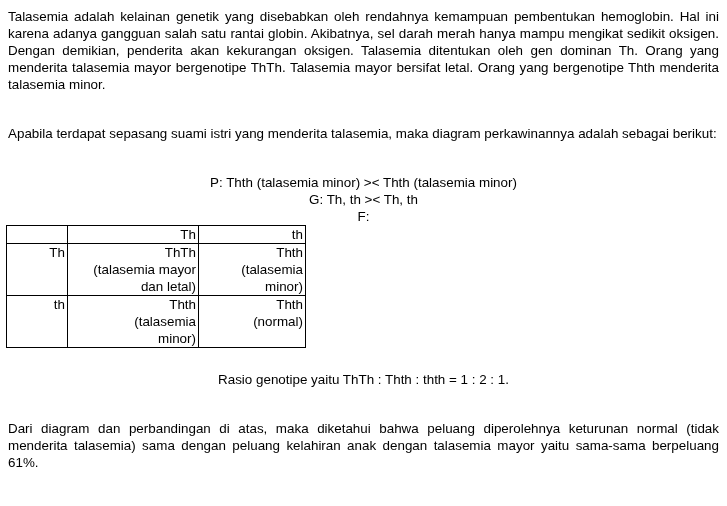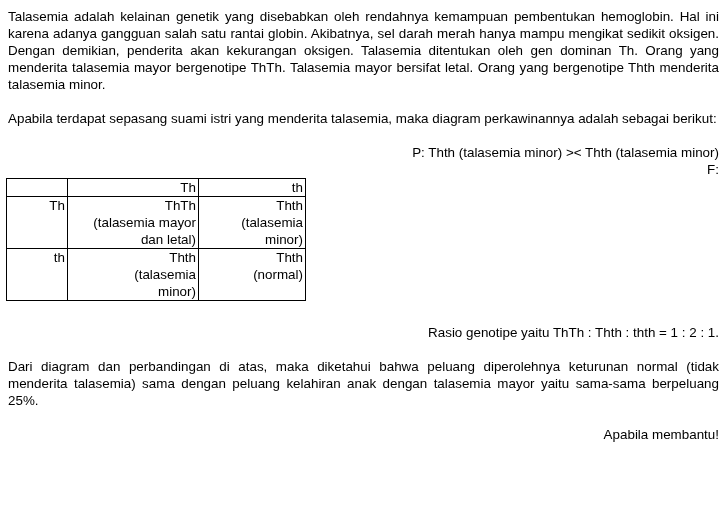--- a/index.html
+++ b/index.html
@@ -8,22 +8,22 @@
     width: 727px;
     height: 506px;
     overflow: hidden;
     font-family: "Liberation Sans", sans-serif;
     font-size: 13.4px;
     line-height: 17px;
     color: #000000;
   }
   .page { padding: 8px 8px 0 8px; }
   .para { text-align: justify; }
-  .line { text-align: right; white-space: nowrap; }
-  .mt-blank { margin-top: 17px; }
+  .line { text-align: center; white-space: nowrap; }
+  .mt-blank { margin-top: 32px; }
   .mt-table-after { margin-top: 23px; }
 
   table.punnett {
     border-collapse: collapse;
     table-layout: fixed;
     margin-left: -2px;
     width: 299px;
   }
   table.punnett td {
     border: 1.5px solid #000000;
@@ -42,20 +42,21 @@
 <body>
 
 <div class="page">
 
   <div class="para">Talasemia adalah kelainan genetik yang disebabkan oleh rendahnya kemampuan pembentukan hemoglobin. Hal ini karena adanya gangguan salah satu rantai globin. Akibatnya, sel darah merah hanya mampu mengikat sedikit oksigen. Dengan demikian, penderita akan kekurangan oksigen. Talasemia ditentukan oleh gen dominan Th. Orang yang menderita talasemia mayor bergenotipe ThTh. Talasemia mayor bersifat letal. Orang yang bergenotipe Thth menderita talasemia minor.</div>
 
   <div class="para mt-blank">Apabila terdapat sepasang suami istri yang menderita talasemia, maka diagram perkawinannya adalah sebagai berikut:</div>
 
   <div class="mt-blank">
     <div class="line">P: Thth (talasemia minor) &gt;&lt; Thth (talasemia minor)</div>
+    <div class="line">G: Th, th &gt;&lt; Th, th</div>
     <div class="line">F:</div>
   </div>
 
   <table class="punnett">
     <colgroup>
         <col class="c0">
         <col class="c1">
         <col class="c2">
       </colgroup>
     <tbody>
@@ -81,17 +82,17 @@
       <td>Thth
 (normal)</td>
     </tr>
   </tbody>
     </table>
 
   <div class="mt-table-after">
     <div class="line">Rasio genotipe yaitu ThTh : Thth : thth = 1 : 2 : 1.</div>
   </div>
 
-  <div class="para mt-blank">Dari diagram dan perbandingan di atas, maka diketahui bahwa peluang diperolehnya keturunan normal (tidak menderita talasemia) sama dengan peluang kelahiran anak dengan talasemia mayor yaitu sama-sama berpeluang 25%.</div>
+  <div class="para mt-blank">Dari diagram dan perbandingan di atas, maka diketahui bahwa peluang diperolehnya keturunan normal (tidak menderita talasemia) sama dengan peluang kelahiran anak dengan talasemia mayor yaitu sama-sama berpeluang 61%.</div>
 
   <div class="line mt-blank">Apabila membantu!</div>
 
 </div>
 
 </body></html>

